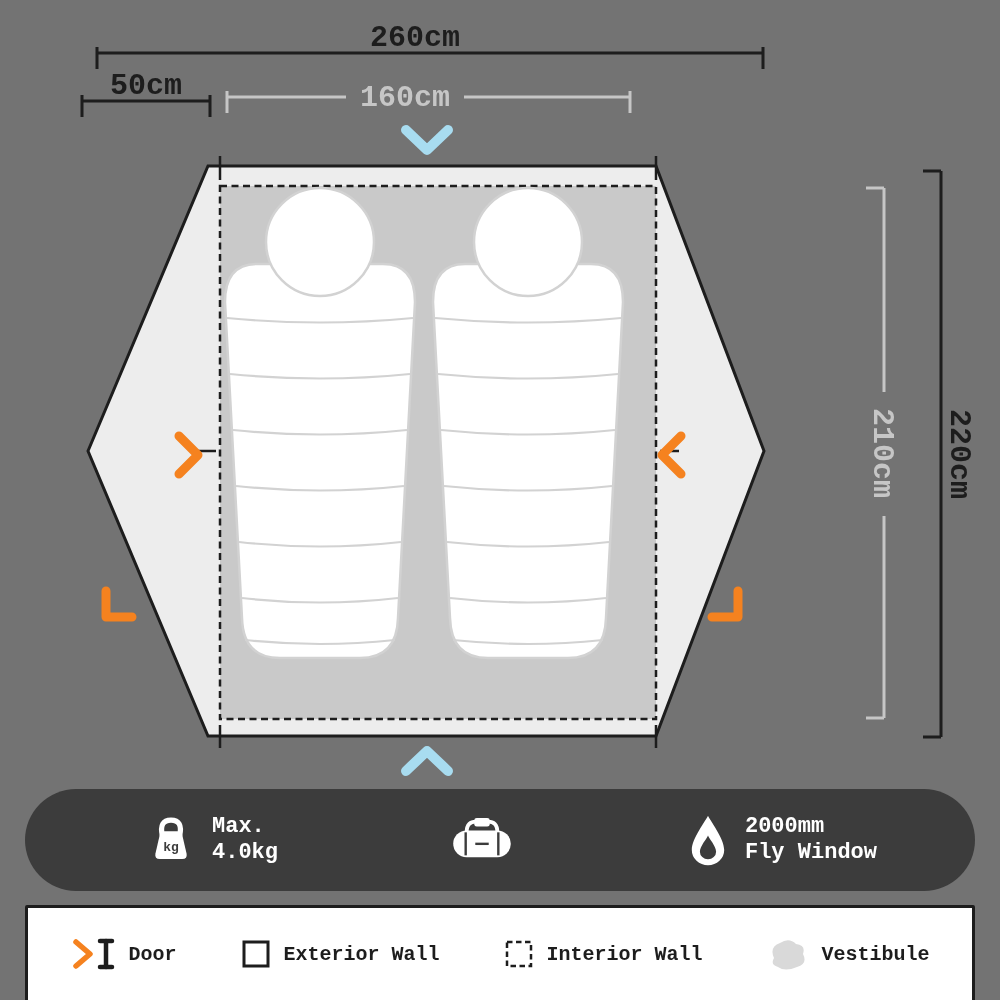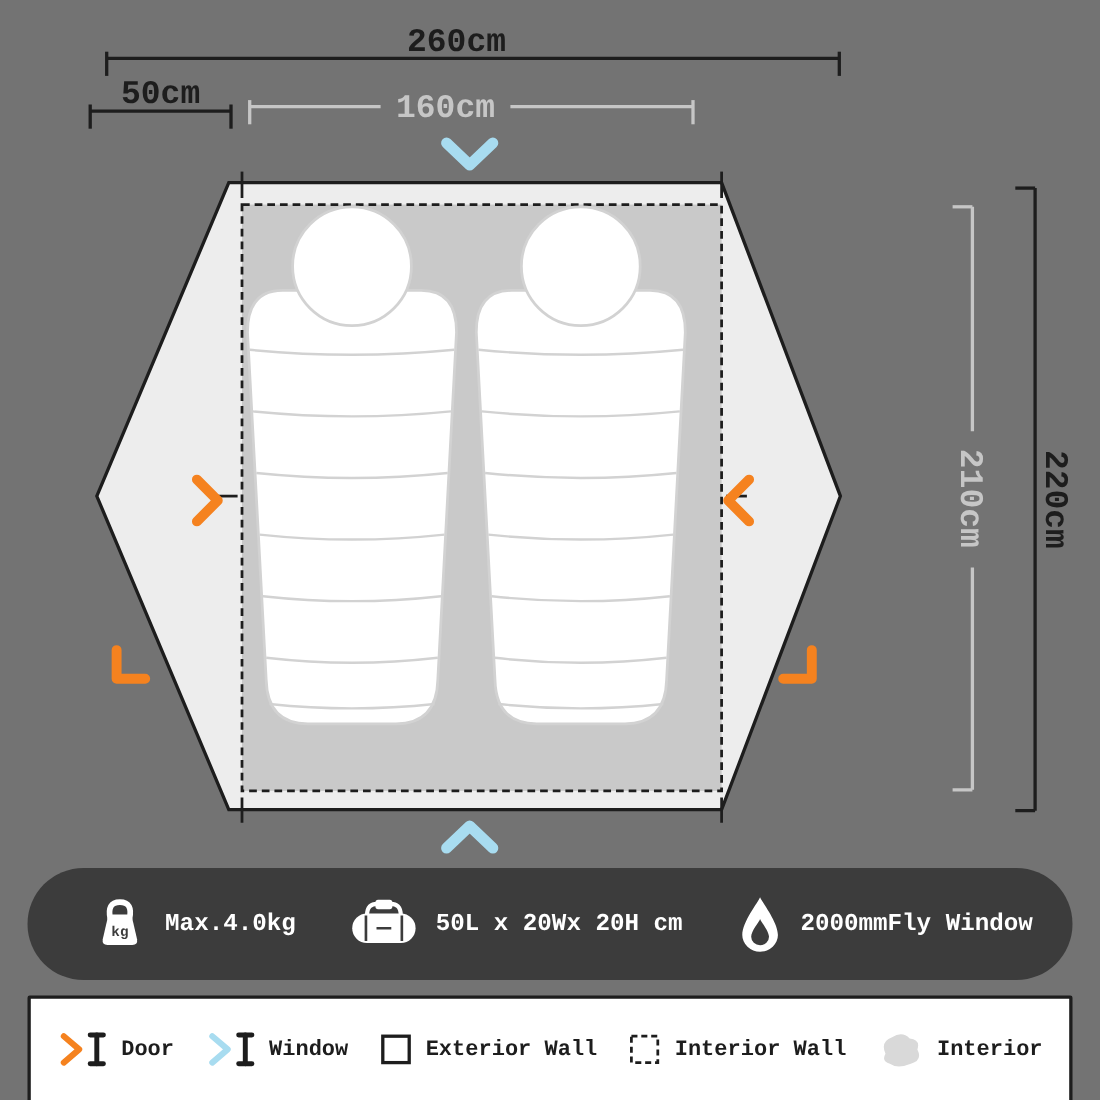--- a/index.html
+++ b/index.html
@@ -21,21 +21,21 @@
   .dim-line-gray{stroke:var(--dim-gray,#C6C6C6);stroke-width:3;}
   .dim-text-black{font-size:30px;font-weight:700;fill:var(--line-black,#1D1D1D);text-anchor:middle;}
   .dim-text-gray{font-size:30px;font-weight:700;fill:var(--dim-gray,#C6C6C6);text-anchor:middle;}
 
   
   .spec-bar{position:absolute;left:25px;top:789px;width:950px;height:102px;
             background:var(--dark-bar,#3C3C3C);border-radius:51px;
             display:flex;align-items:center;justify-content:space-around;
             box-sizing:border-box;padding:0 12px 0 34px;}
   .spec-item{display:flex;align-items:center;gap:15px;}
-  .spec-text{display:flex;color:#fff;font-size:22px;font-weight:700;line-height:26px;white-space:nowrap;}
+  .spec-text{display:flex;flex-direction:column;color:#fff;font-size:22px;font-weight:700;line-height:26px;white-space:nowrap;}
   .kg-text{font-size:15px;font-weight:700;fill:var(--dark-bar,#3C3C3C);text-anchor:middle;}
 
   
   .legend-bar{position:absolute;left:25px;top:905px;width:950px;height:98px;background:#fff;
               border:3px solid var(--line-black,#1D1D1D);border-radius:2px;
               display:flex;align-items:center;justify-content:space-around;
               box-sizing:border-box;padding:0 10px;}
   .legend-item{display:flex;align-items:center;gap:12px;}
   .legend-label{font-size:20px;font-weight:700;color:var(--line-black,#1D1D1D);white-space:nowrap;}
   .legend-chevron-door{fill:none;stroke:var(--door-orange,#F5821F);stroke-width:5.5;stroke-linecap:round;stroke-linejoin:round;}
@@ -152,24 +152,20 @@
 
     <div class="spec-item">
       <svg width="64" height="48" viewBox="0 0 66 50">
         <path d="M17,17 Q17,5 28,6 M49,17 Q49,5 38,6" fill="none" stroke="#fff" stroke-width="4"></path>
         <rect x="25" y="2" width="16" height="9" rx="2.5" fill="#fff"></rect>
         <rect x="3" y="15" width="60" height="28" rx="14" fill="#fff"></rect>
         <line x1="16" y1="17" x2="16" y2="41" stroke="#3C3C3C" stroke-width="2.5"></line>
         <line x1="50" y1="17" x2="50" y2="41" stroke="#3C3C3C" stroke-width="2.5"></line>
         <line x1="26" y1="29" x2="40" y2="29" stroke="#3C3C3C" stroke-width="2.5"></line>
       </svg>
-      <div class="spec-text">
-        <span>50L x 20W</span>
-        <span>x 20H cm</span>
-      </div>
     </div>
 
     <div class="spec-item">
       <svg width="44" height="54" viewBox="0 0 48 60">
         <path d="M24,3 C22,8 6,28 6,41 A18,17 0 0 0 42,41 C42,28 26,8 24,3 Z" fill="#fff"></path>
         <path d="M24,25 C23,28 15,37 15,43 A9,8.5 0 0 0 33,43 C33,37 25,28 24,25 Z" fill="#3C3C3C"></path>
       </svg>
       <div class="spec-text">
         <span>2000mm</span>
         <span>Fly Window</span>
@@ -182,44 +178,35 @@
     <div class="legend-item">
       <svg width="46" height="36" viewBox="0 0 46 36">
         <polyline class="legend-chevron-door" points="6,6 20,18 6,30"></polyline>
         <line class="legend-ibeam" x1="36" y1="5" x2="36" y2="31"></line>
         <line class="legend-ibeam" x1="30" y1="5" x2="42" y2="5"></line>
         <line class="legend-ibeam" x1="30" y1="31" x2="42" y2="31"></line>
       </svg>
       <span class="legend-label">Door</span>
     </div>
 
-    <div class="legend-item">
-      <svg width="46" height="36" viewBox="0 0 46 36">
-        <polyline class="legend-chevron-window" points="6,6 20,18 6,30"></polyline>
-        <line class="legend-ibeam" x1="36" y1="5" x2="36" y2="31"></line>
-        <line class="legend-ibeam" x1="30" y1="5" x2="42" y2="5"></line>
-        <line class="legend-ibeam" x1="30" y1="31" x2="42" y2="31"></line>
-      </svg>
-      <span class="legend-label">Window</span>
-    </div>
 
     <div class="legend-item">
       <svg width="30" height="30" viewBox="0 0 30 30">
         <rect class="legend-square-solid" x="3" y="3" width="24" height="24"></rect>
       </svg>
       <span class="legend-label">Exterior Wall</span>
     </div>
 
     <div class="legend-item">
       <svg width="30" height="30" viewBox="0 0 30 30">
         <rect class="legend-square-dashed" x="3" y="3" width="24" height="24"></rect>
       </svg>
       <span class="legend-label">Interior Wall</span>
     </div>
 
     <div class="legend-item">
       <svg width="42" height="34" viewBox="0 0 42 34">
         <path class="legend-blob" d="M7,21 Q2,10 13,6 Q22,0 29,7 Q39,8 36,17 Q41,27 30,30 Q18,35 11,30 Q3,28 7,21 Z"></path>
       </svg>
-      <span class="legend-label">Interior</span>
+      <span class="legend-label">Vestibule</span>
     </div>
   </div>
 </div>
 
 </body></html>

